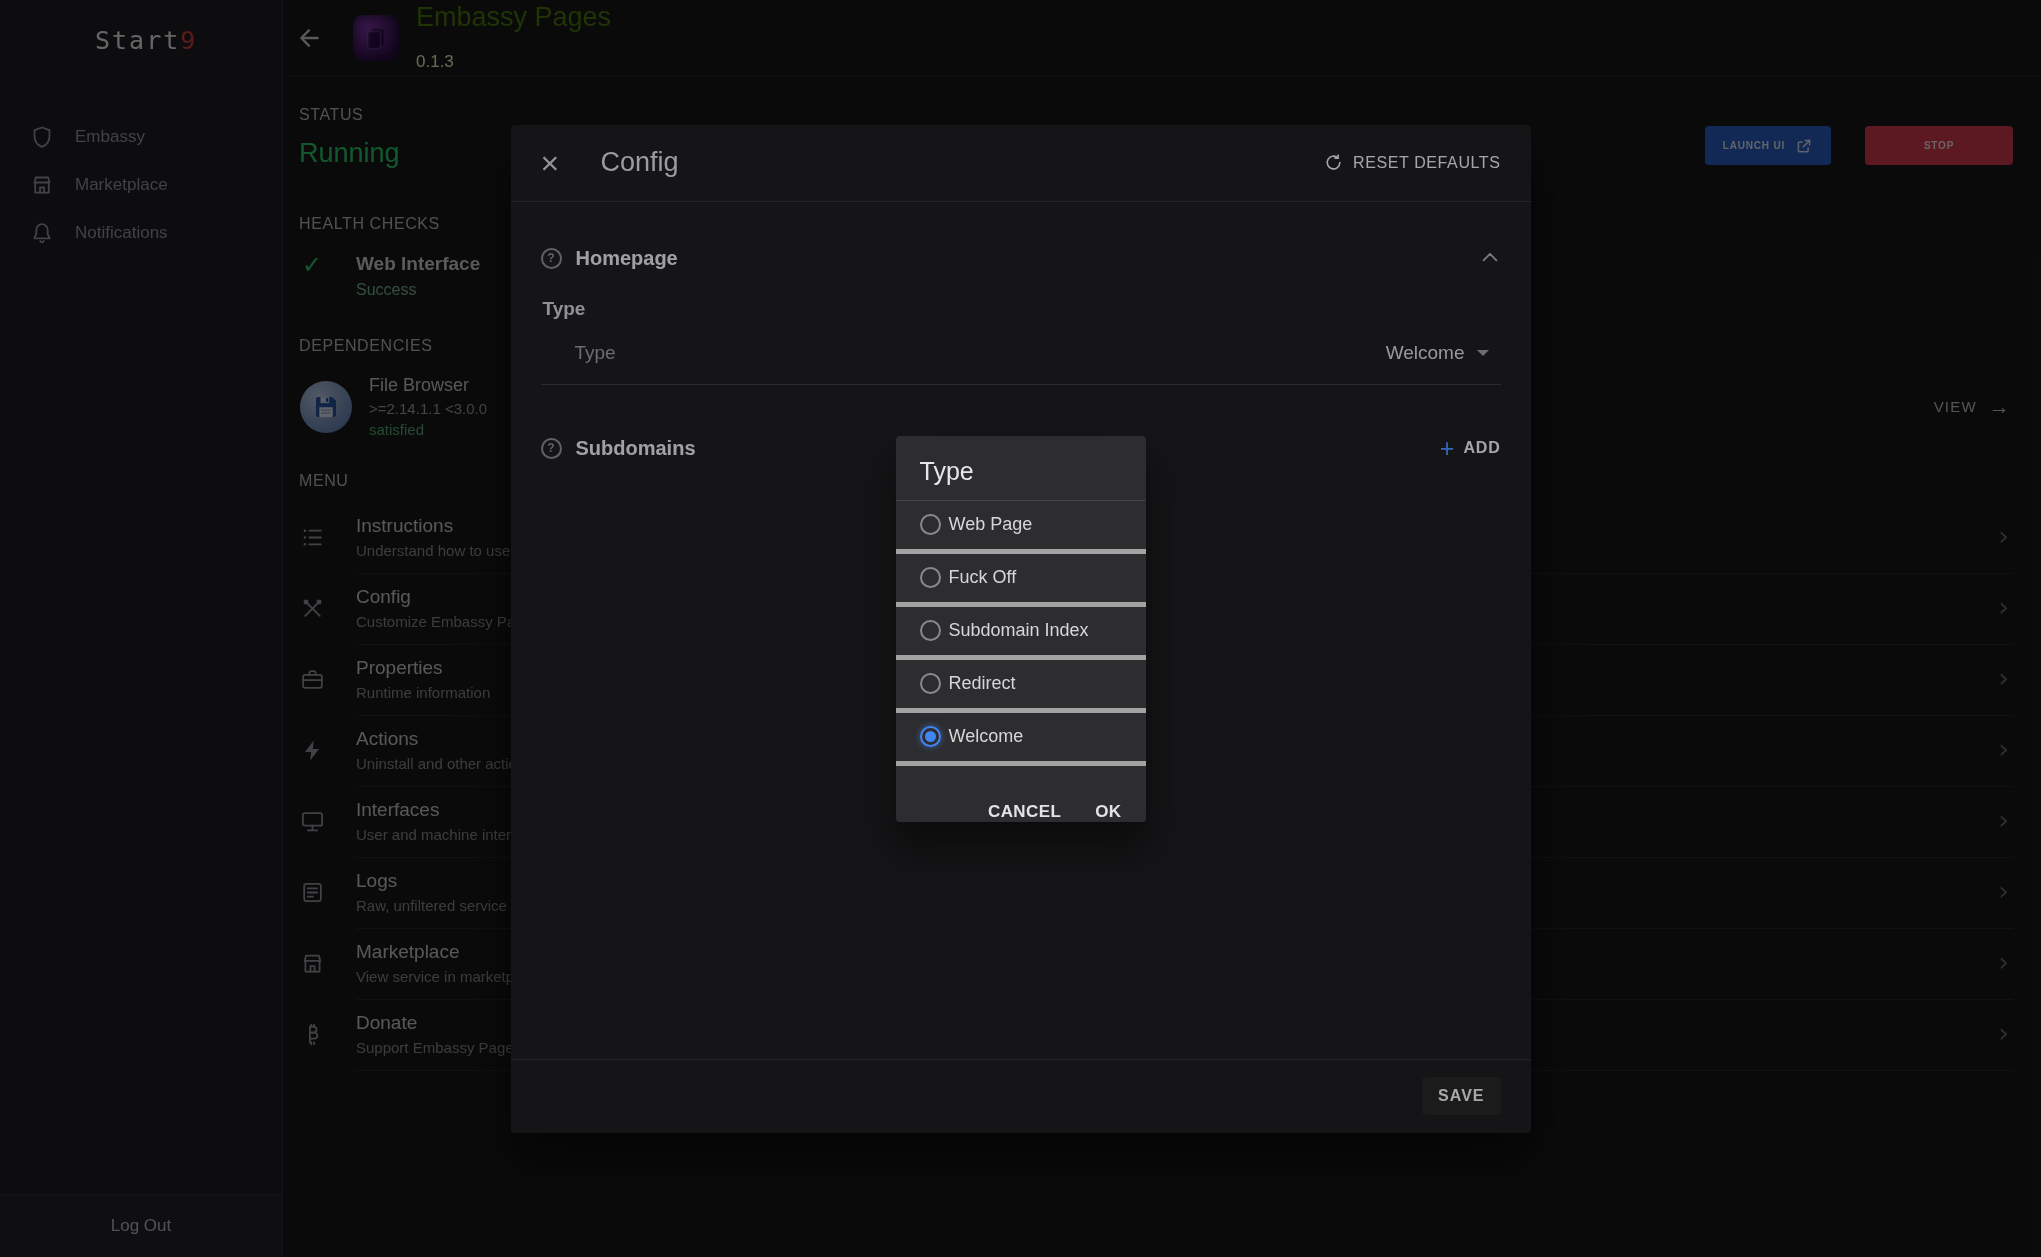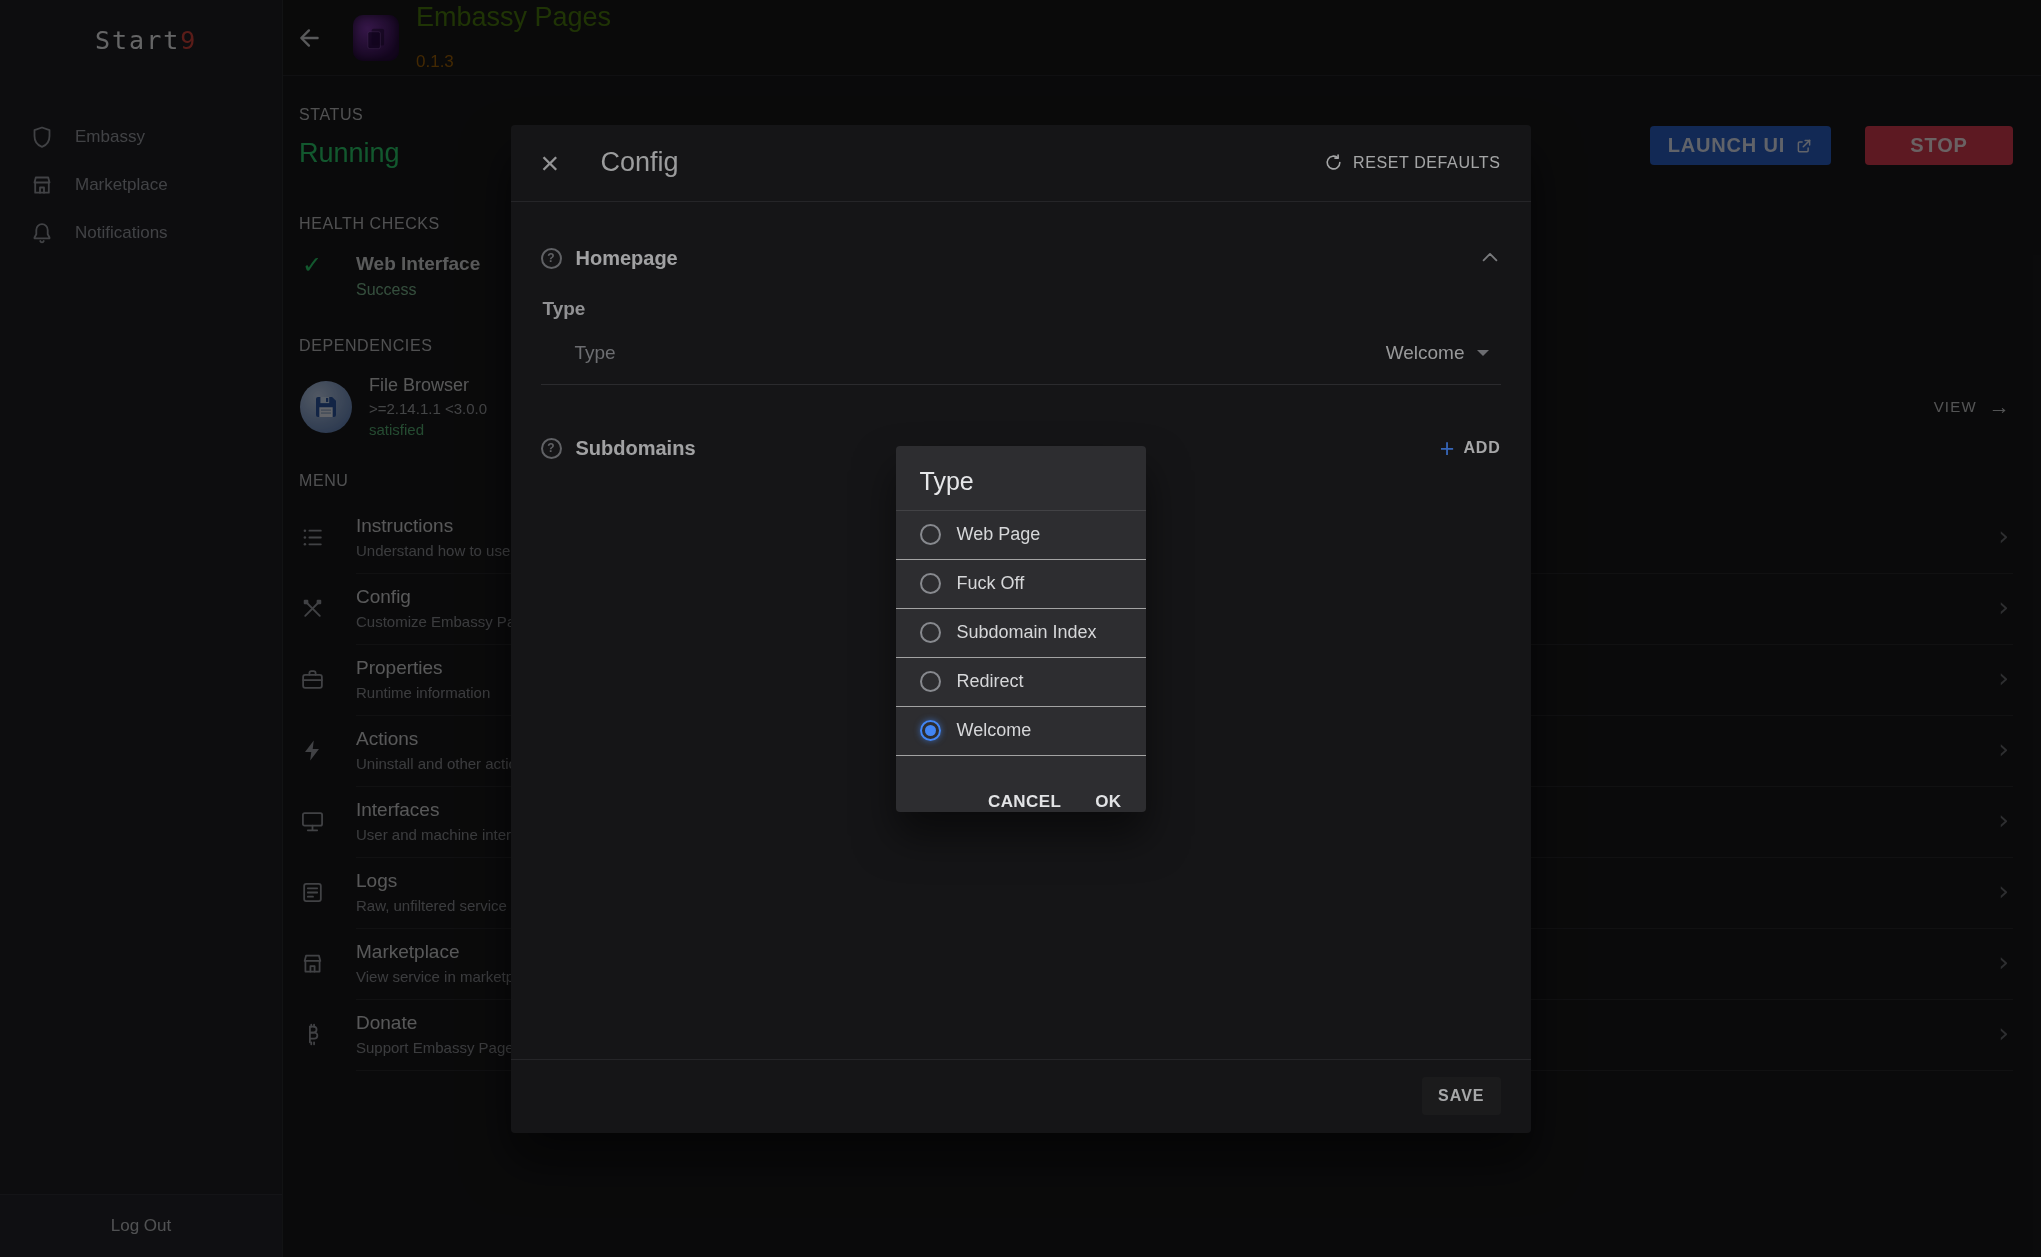--- a/index.html
+++ b/index.html
@@ -26,29 +26,29 @@
   .logout{margin-top:auto;height:62px;border-top:1px solid #323338;background:#26272c;display:flex;align-items:center;justify-content:center;color:#c2c3c7;font-size:17px;cursor:pointer;}
 
   
   .main{flex:1;display:flex;flex-direction:column;background:#1b1b1d;}
   .topbar{height:75px;min-height:75px;border-bottom:1px solid #28282c;display:flex;align-items:center;padding-left:14px;background:#19191b;}
   .back{width:40px;color:#d6d7d9;}
   .back svg{width:26px;height:26px;fill:none;stroke:currentColor;stroke-width:2.2;stroke-linecap:round;stroke-linejoin:round;}
   .app-icon{width:46px;height:46px;border-radius:10px;margin-left:16px;background:radial-gradient(circle at 32% 30%,#8038ad,#33104e 75%);display:flex;align-items:center;justify-content:center;box-shadow:inset 0 0 10px rgba(0,0,0,.45);}
   .title-block{margin-left:17px;}
   .app-title{font-size:27px;color:#4d7c0f;line-height:1.05;}
-  .app-version{font-size:17px;color:#a16207;margin-top:20px;}
+  .app-version{font-size:17px;color:#fef9c3;margin-top:20px;}
 
   .content{flex:1;padding:30px 28px 0 16px;}
   .section-heading{font-size:16px;font-weight:normal;color:#bfc0c3;letter-spacing:.6px;}
 
   .status-row{display:flex;justify-content:space-between;align-items:flex-end;}
   .running{margin-top:14px;font-size:27px;color:#2dd36f;}
   .btn-row{display:flex;gap:34px;margin-bottom:4px;}
-  .btn{height:39px;border-radius:4px;display:flex;align-items:center;justify-content:center;font-size:20px;font-weight:bold;letter-spacing:.8px;padding:0 18px;cursor:pointer;}
+  .btn{height:39px;border-radius:4px;display:flex;align-items:center;justify-content:center;font-size:10px;font-weight:bold;letter-spacing:.8px;padding:0 18px;cursor:pointer;}
   .btn-launch{background:#2b62cc;color:#e8eefc;gap:10px;}
   .btn-launch svg{width:18px;height:18px;fill:none;stroke:currentColor;stroke-width:2;stroke-linecap:round;stroke-linejoin:round;}
   .btn-stop{background:#e03d53;color:#fdeaee;width:112px;}
 
   .health{margin-top:46px;}
   .health-row{display:flex;margin-top:20px;}
   .checkmark{width:26px;text-align:center;font-size:24px;color:#2dd36f;line-height:24px;}
   .health-text{margin-left:31px;}
   .health-name{font-size:19px;font-weight:bold;color:#d8d9db;}
   .health-status{font-size:16px;color:#7fbc93;margin-top:6px;}
@@ -103,21 +103,21 @@
   .add-label{color:#e6e7e9;font-size:16px;letter-spacing:.8px;font-weight:bold;}
 
   .modal-footer{border-top:1px solid #343438;height:73px;min-height:73px;display:flex;align-items:center;justify-content:flex-end;padding-right:30px;}
   .save-btn{color:#e8e9eb;font-size:16px;letter-spacing:1px;font-weight:bold;padding:10px 16px;border-radius:4px;background:rgba(255,255,255,.04);cursor:pointer;}
 
   
   .backdrop2{position:absolute;inset:0;background:rgba(0,0,0,.28);z-index:30;}
   .dialog-wrap{position:absolute;inset:0;display:flex;align-items:center;justify-content:center;z-index:40;pointer-events:none;}
   .dialog{pointer-events:auto;width:250px;background:#2d2d30;border-radius:4px;box-shadow:0 24px 40px rgba(0,0,0,.5);overflow:hidden;}
   .dialog-title{padding:21px 24px 14px;font-size:25px;color:#e6e7e9;border-bottom:1px solid #424245;}
-  .option{display:flex;align-items:center;height:48px;padding-left:24px;gap:16px;border-bottom:1px solid #a3a3a3;cursor:pointer;}
+  .option{display:flex;align-items:center;height:48px;padding-left:24px;gap:8px;border-bottom:5px solid #a3a3a3;cursor:pointer;}
   .option:last-of-type{border-bottom:1px solid #424245;}
   .radio{width:21px;height:21px;min-width:21px;border-radius:50%;border:2px solid #87898e;box-sizing:border-box;position:relative;}
   .option.selected .radio{border-color:#4285f4;box-shadow:0 0 6px rgba(66,133,244,.6);}
   .option.selected .radio::after{content:"";position:absolute;inset:3px;border-radius:50%;background:#4285f4;}
   .option-label{font-size:18px;color:#d6d7d9;}
   .dialog-footer{display:flex;justify-content:flex-end;align-items:flex-end;height:56px;gap:34px;padding-right:24px;}
   .dialog-btn{font-size:17px;font-weight:bold;color:#e2e3e5;letter-spacing:.4px;cursor:pointer;}
 </style>
 </head>
 <body>

